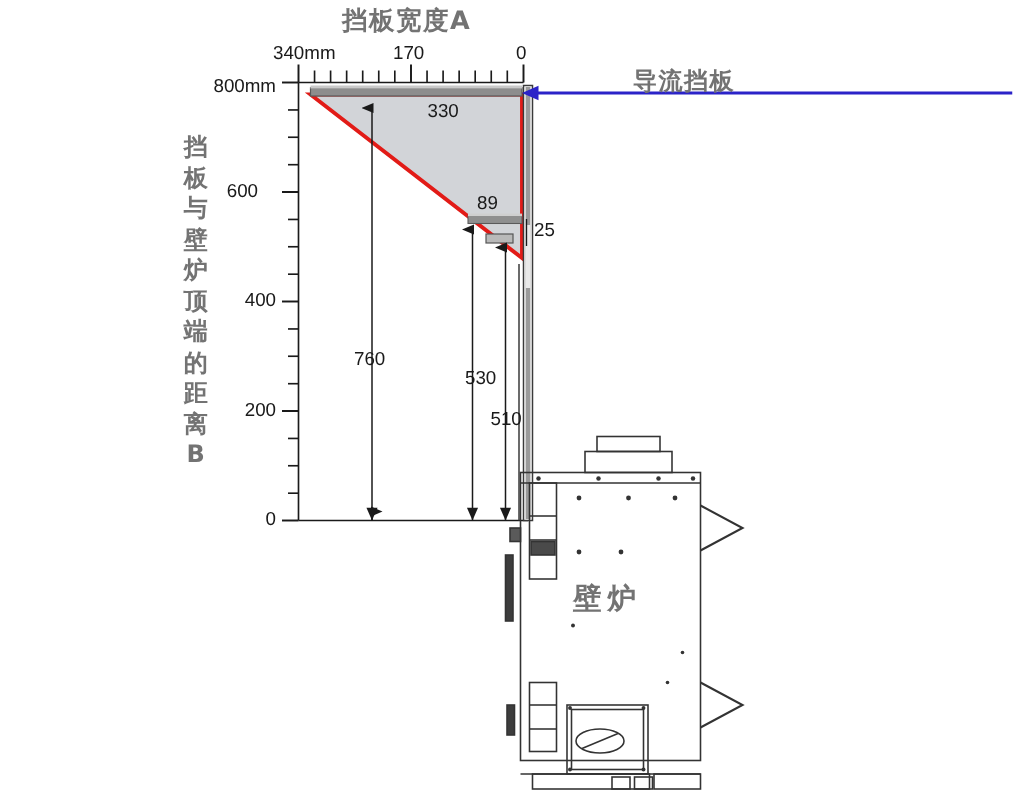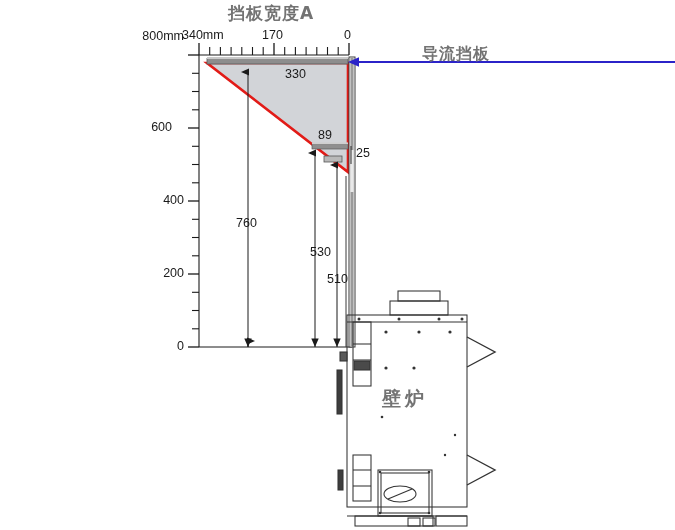--- a/index.html
+++ b/index.html
@@ -212,33 +212,34 @@
         <circle cx="455" cy="435" r="1.2"></circle>
         <circle cx="445" cy="455" r="1.2"></circle>
       </g>
     </g>
   </svg>
 
   <div class="ax" style="left:182px;top:28px;text-align:center;">340mm</div>
   <div class="ax" style="left:262px;top:28px;">170</div>
   <div class="ax" style="left:344px;top:28px;">0</div>
 
-  <div class="ax r" style="left:122px;top:29px;width:62px;">800mm</div>
+  <div class="ax r" style="left:122px;top:50px;width:62px;">800mm</div>
   <div class="ax r" style="left:110px;top:120px;width:62px;">600</div>
   <div class="ax r" style="left:122px;top:193px;width:62px;">400</div>
   <div class="ax r" style="left:122px;top:266px;width:62px;">200</div>
   <div class="ax r" style="left:122px;top:339px;width:62px;">0</div>
 
   <div class="dim" style="left:285px;top:67px;">330</div>
   <div class="dim" style="left:318px;top:128px;">89</div>
   <div class="dim" style="left:356px;top:146px;text-align:center;">25</div>
-  <div class="dim" style="left:236px;top:216px;">760</div>
+  <div class="dim" style="left:236px;top:232px;">760</div>
   <div class="dim" style="left:310px;top:245px;">530</div>
   <div class="dim" style="left:327px;top:272px;">510</div>
 
   <div class="cn-blue abs" id="title">挡板宽度A</div>
 
+  <div class="cn-blue abs" id="vertical-label">挡板与壁炉顶端的距离B</div>
 
   <div class="cn-blue abs" id="callout-main">导流挡板</div>
 
   <div class="cn-blue abs" id="fireplace-label">壁炉</div>
 
 </div>
 
 </body></html>

